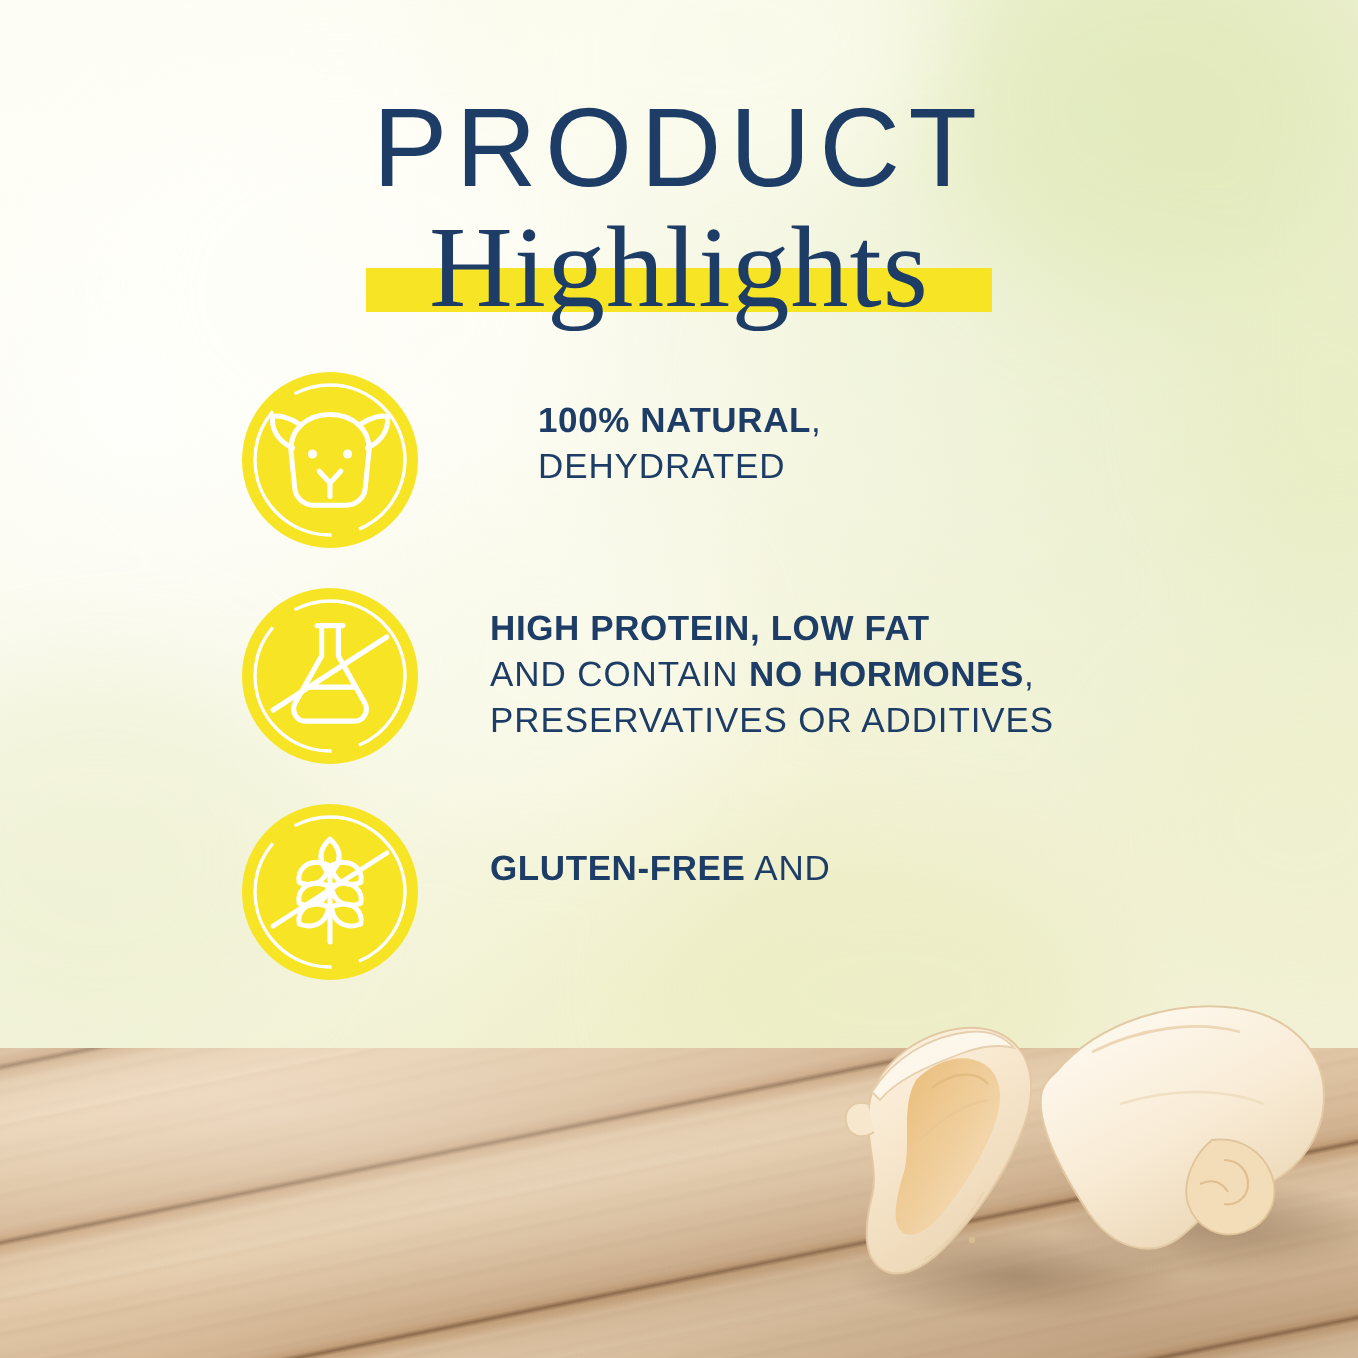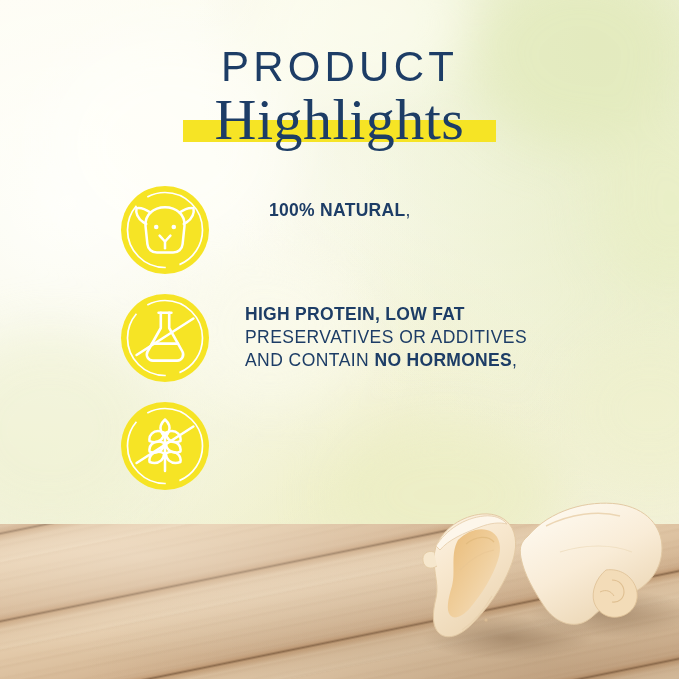--- a/index.html
+++ b/index.html
@@ -44,21 +44,21 @@
     left: 0;
     top: 46px;
     width: 679px;
     text-align: center;
     z-index: 6;
   }
   .heading .line1 {
     display: block;
     color: #1d3d66;
     font-family: "Liberation Sans", sans-serif;
-    font-size: 42px;
+    font-size: 56px;
     font-weight: 400;
     letter-spacing: 4.2px;
     line-height: 1;
   }
   .hl-wrap {
     position: relative;
     display: inline-block;
     margin-top: 2px;
     padding: 0 16px;
   }
@@ -247,20 +247,21 @@
             <path d="M45 56.5 L45 63.2"></path>
             <path d="M39.6 50.6 L45 56.5 L50.4 50.6"></path>
           </g>
 
           <circle cx="36.2" cy="42.0" r="2.3" fill="#ffffff"></circle>
           <circle cx="53.8" cy="42.0" r="2.3" fill="#ffffff"></circle>
         </svg>
       </div>
       <div class="row-text">
         <span class="ln"><b>100% NATURAL</b><span>,</span></span>
+        <span class="ln">DEHYDRATED</span>
       </div>
     </div>
 
     <div class="row row-2">
       <div class="icon-badge">
         <svg viewBox="0 0 90 90" xmlns="http://www.w3.org/2000/svg">
           <circle cx="45" cy="45" r="44" fill="#f6e425"></circle>
           <circle cx="45" cy="45" r="37.5" fill="none" stroke="#ffffff" stroke-width="1.7" stroke-dasharray="86 14 86 14" stroke-dashoffset="42"></circle>
           <g fill="none" stroke="#ffffff" stroke-width="2.6" stroke-linejoin="round" stroke-linecap="round">
 
@@ -272,22 +273,22 @@
                      L49.2 35.0 L49.2 19.8"></path>
 
             <path d="M32.1 50.6 L57.9 50.6"></path>
 
             <path d="M16.6 62.0 L73.4 25.5"></path>
           </g>
         </svg>
       </div>
       <div class="row-text">
         <span class="ln"><b>HIGH PROTEIN, LOW FAT</b></span>
+        <span class="ln"><span>AND CONTAIN </span><b>NO HORMONES</b><span>,</span></span>
         <span class="ln">PRESERVATIVES OR ADDITIVES</span>
-        <span class="ln"><span>AND CONTAIN </span><b>NO HORMONES</b><span>,</span></span>
       </div>
     </div>
 
     <div class="row row-3">
       <div class="icon-badge">
         <svg viewBox="0 0 90 90" xmlns="http://www.w3.org/2000/svg">
           <circle cx="45" cy="45" r="44" fill="#f6e425"></circle>
           <circle cx="45" cy="45" r="37.5" fill="none" stroke="#ffffff" stroke-width="1.7" stroke-dasharray="86 14 86 14" stroke-dashoffset="42"></circle>
           <g fill="none" stroke="#ffffff" stroke-width="2.5" stroke-linejoin="round" stroke-linecap="round">
 
@@ -330,20 +331,21 @@
                      C50.6 50.2 55.4 50.6 58.2 53.4
                      C60.2 55.4 61.0 58.0 60.4 61.0
                      C56.4 62.6 52.0 62.2 49.0 59.6
                      C47.0 57.8 46.0 55.2 45.8 52.4 Z"></path>
 
             <path d="M16.6 62.0 L73.4 25.5"></path>
           </g>
         </svg>
       </div>
       <div class="row-text">
+        <span class="ln"><b>GLUTEN-FREE</b><span> AND</span></span>
       </div>
     </div>
 
   </div>
 
   <div class="floor">
     <div class="planks"></div>
     <div class="grain"></div>
     <div class="sheen"></div>
   </div>

